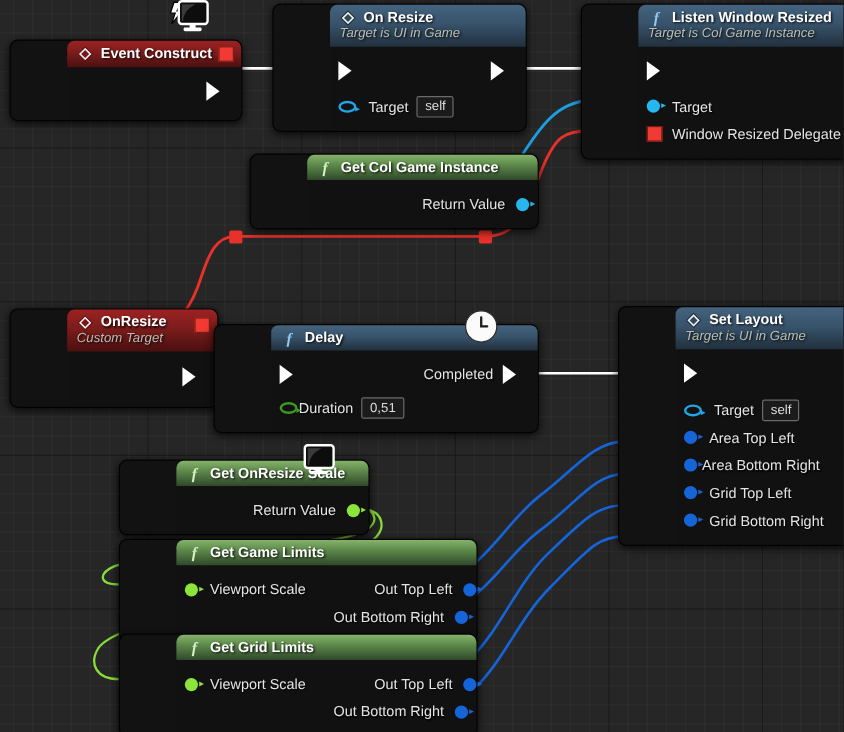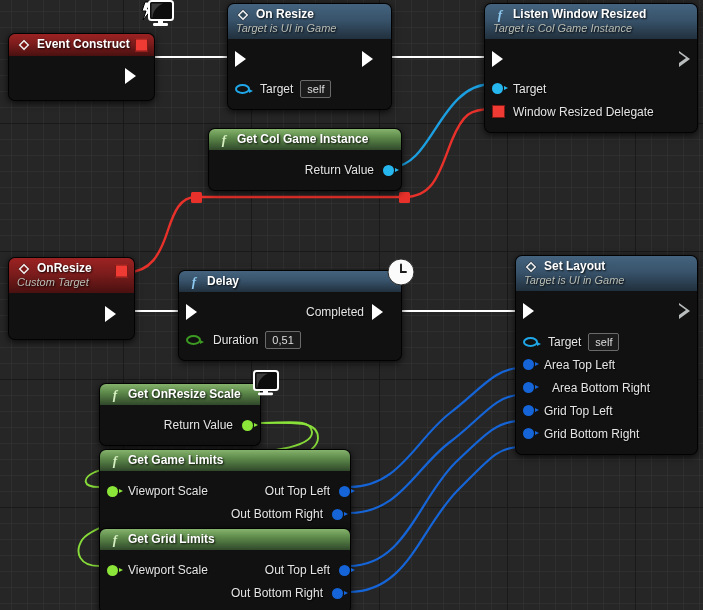--- a/index.html
+++ b/index.html
@@ -23,20 +23,21 @@
   #wires{position:absolute;left:0;top:0;width:703px;height:610px;pointer-events:none;}
 
   
   .node{
     position:absolute;
     border-radius:7px;
     background:#121212;
     box-shadow:0 2px 7px rgba(0,0,0,0.75);
     border:1px solid rgba(0,0,0,0.85);
     overflow:visible;
+    padding-left:47px;
   }
   .node-body{
     background:rgba(18,18,18,0.96);
     border-radius:0 0 7px 7px;
   }
   .hdr{
     position:relative;
     border-radius:6px 6px 0 0;
     padding:4px 10px 4px 8px;
     line-height:1.15;
@@ -300,21 +301,21 @@
     </div>
     <div class="node-body pins">
       <div class="pinrow in" style="margin-top:6px;">
         <div class="exec"></div>
         <div class="gap"></div>
         <span class="plabel" style="margin-right:8px;">Completed</span>
         <div class="exec" style="margin-right:7px;"></div>
       </div>
       <div class="pinrow in" style="margin-top:8px;">
         <div class="dot flt"></div>
-        <span class="plabel" style="margin-left:12px;">Duration</span>
+        <span class="plabel" style="margin-left:1px;">Duration</span>
         <span class="valbox">0,51</span>
       </div>
     </div>
   </div>
   <div class="badge" style="left:387px;top:258px;">
     <svg width="28" height="28" viewBox="0 0 28 28">
       <circle cx="14" cy="14" r="13" fill="#fbfbfb" stroke="#2a2a2a" stroke-width="1"></circle>
       <path d="M14 6.5 L14 14 L19 14" stroke="#1b1b1b" stroke-width="1.9" fill="none" stroke-linecap="round"></path>
     </svg>
   </div>
@@ -340,21 +341,21 @@
         <div class="dot obj-hollow"></div>
         <span class="plabel" style="margin-left:10px;">Target</span>
         <span class="valbox">self</span>
       </div>
       <div class="pinrow in">
         <div class="dot vec"></div>
         <span class="plabel" style="margin-left:10px;">Area Top Left</span>
       </div>
       <div class="pinrow in">
         <div class="dot vec"></div>
-        <span class="plabel" style="margin-left:18px;">Area Bottom Right</span>
+        <span class="plabel" style="margin-left:4px;">Area Bottom Right</span>
       </div>
       <div class="pinrow in">
         <div class="dot vec"></div>
         <span class="plabel" style="margin-left:10px;">Grid Top Left</span>
       </div>
       <div class="pinrow in">
         <div class="dot vec"></div>
         <span class="plabel" style="margin-left:10px;">Grid Bottom Right</span>
       </div>
     </div>

